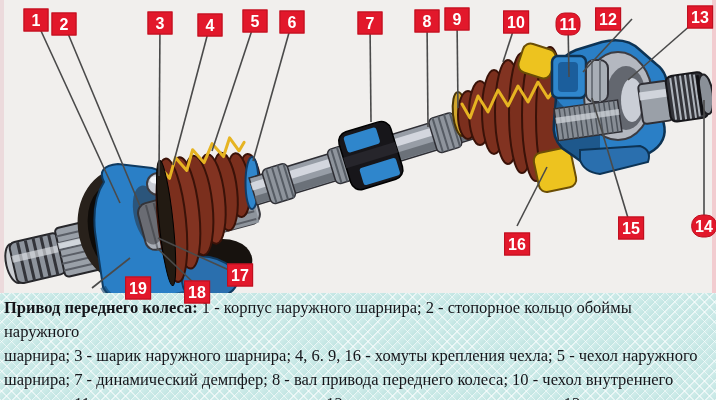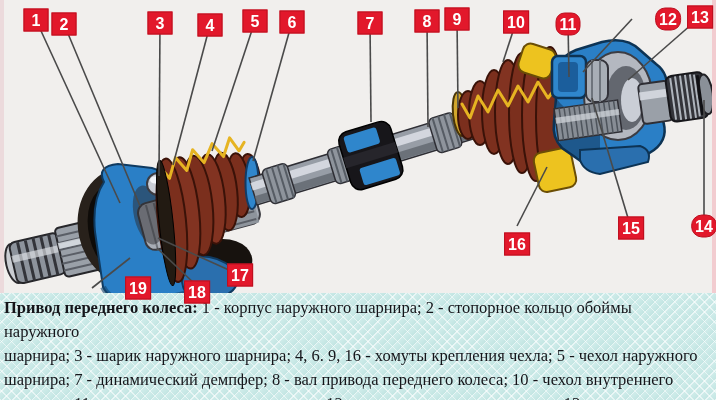--- a/index.html
+++ b/index.html
@@ -176,21 +176,21 @@
       <div class="callout" style="left: 64px; top: 24px;">2</div>
       <div class="callout" style="left: 160px; top: 23px;">3</div>
       <div class="callout" style="left: 210px; top: 25px;">4</div>
       <div class="callout" style="left: 255px; top: 21px;">5</div>
       <div class="callout" style="left: 292px; top: 22px;">6</div>
       <div class="callout" style="left: 370px; top: 23px;">7</div>
       <div class="callout" style="left: 427px; top: 21px;">8</div>
       <div class="callout" style="left: 457px; top: 19px;">9</div>
       <div class="callout" style="left: 516px; top: 22px;">10</div>
       <div class="callout" style="left: 568px; top: 24px; border-radius: 9px;">11</div>
-      <div class="callout" style="left: 668px; top: 19px; border-radius: 10px;">12</div>
+      <div class="callout" style="left: 608px; top: 19px;">12</div>
       <div class="callout" style="left: 700px; top: 17px;">13</div>
       <div class="callout" style="left: 704px; top: 226px; border-radius: 11px;">14</div>
       <div class="callout" style="left: 631px; top: 228px; text-align: right;">15</div>
       <div class="callout" style="left: 517px; top: 244px;">16</div>
       <div class="callout" style="left: 240px; top: 275px;">17</div>
       <div class="callout" style="left: 197px; top: 292px; text-align: right;">18</div>
       <div class="callout" style="left: 92px; top: 288px; margin-left: 46px;">19</div>
     </div>
 
   <div class="caption"><span class="cap-lead">Привод переднего колеса:</span><span class="cap-body"> 1 - корпус наружного шарнира; 2 - стопорное кольцо обоймы наружного

